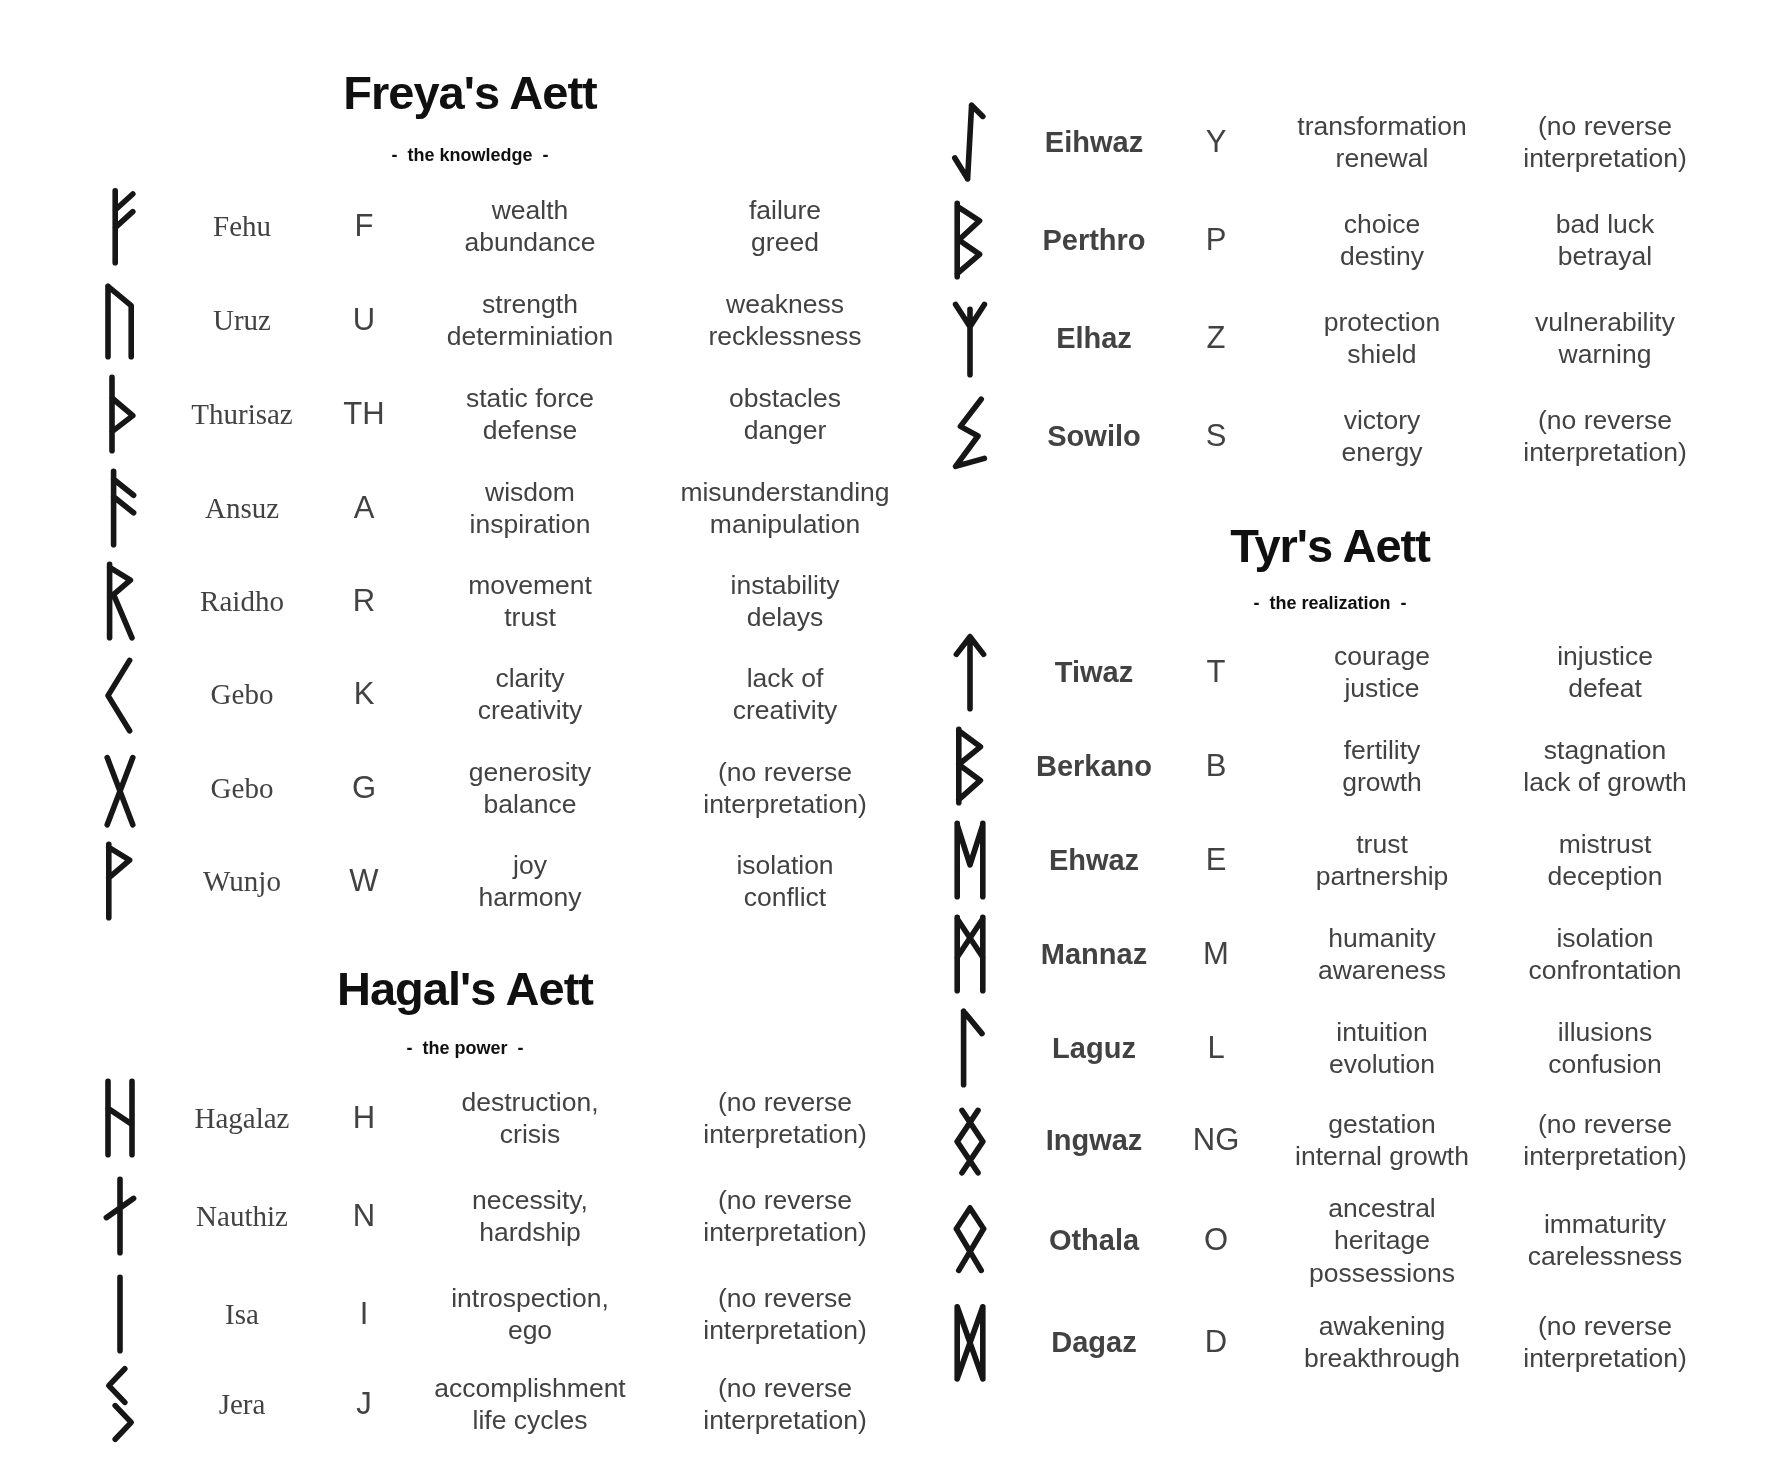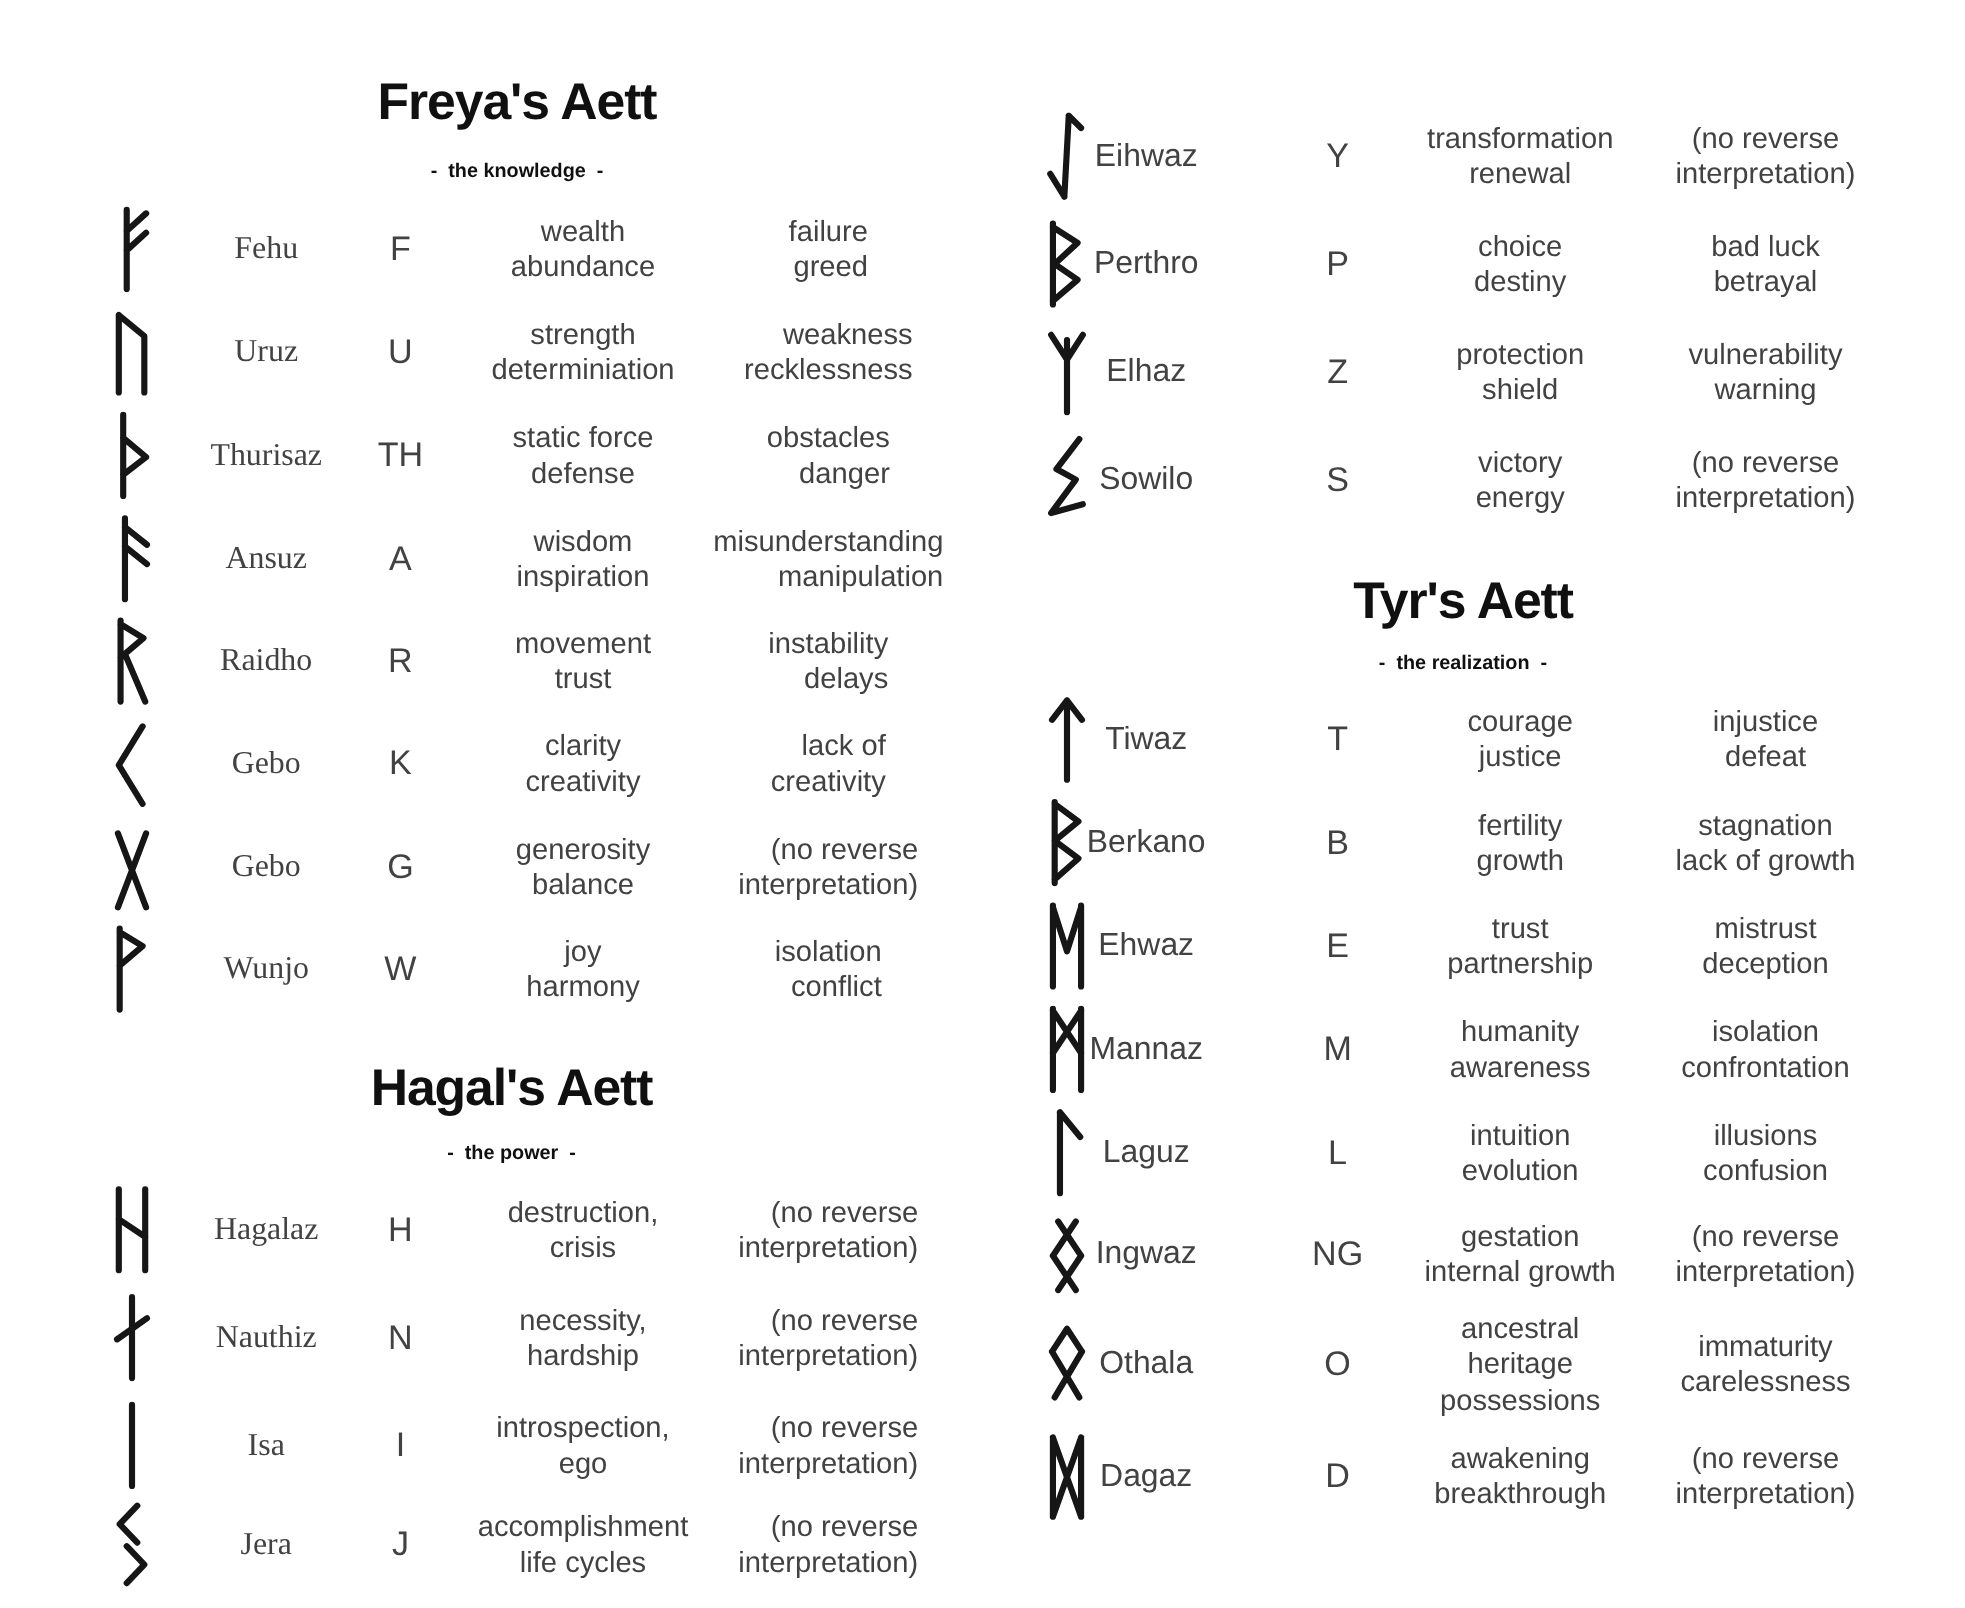--- a/index.html
+++ b/index.html
@@ -28,24 +28,24 @@
   .c-name{font-size:29px;}
   .c-letter{font-size:31px;}
   .c-meaning{font-size:26.5px;line-height:1.22;}
   .c-reverse{font-size:26.5px;line-height:1.22;}
   .c-glyph svg{display:block;}
   
   .t-left .c-glyph{left:120px;}
   .t-left .c-name{left:242px;font-family:Liberation Serif, serif;}
   .t-left .c-letter{left:364px;}
   .t-left .c-meaning{left:530px;}
-  .t-left .c-reverse{left:753px;text-align:right;}
+  .t-left .c-reverse{left:785px;}
   
   .t-right .c-glyph{left:970px;}
-  .t-right .c-name{left:1042px;}
+  .t-right .c-name{left:1094px;font-weight:bold;}
   .t-right .c-letter{left:1216px;}
   .t-right .c-meaning{left:1382px;}
   .t-right .c-reverse{left:1605px;}
   .rune{stroke:#161616;fill:none;stroke-width:7;stroke-linecap:round;stroke-linejoin:round;}
 </style>
 </head>
 <body>
 
 <div id="page">
 

